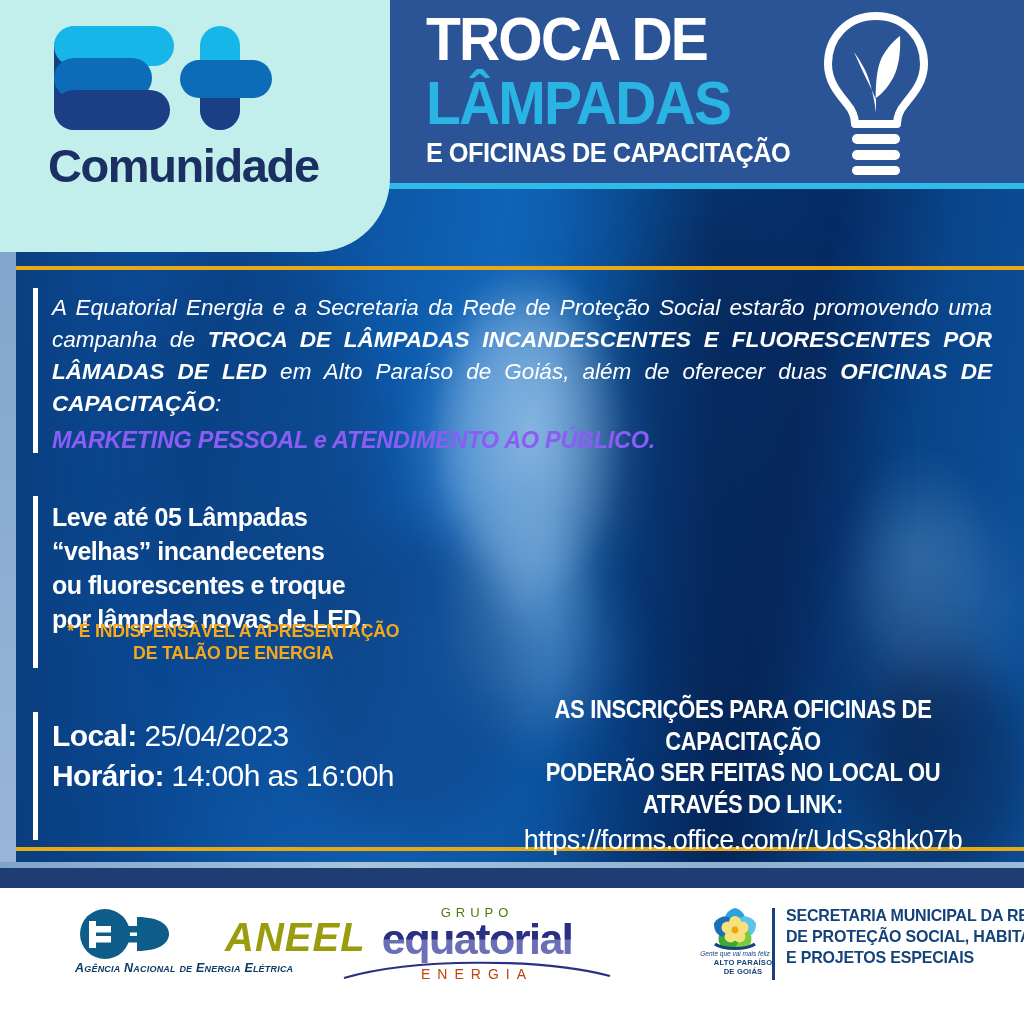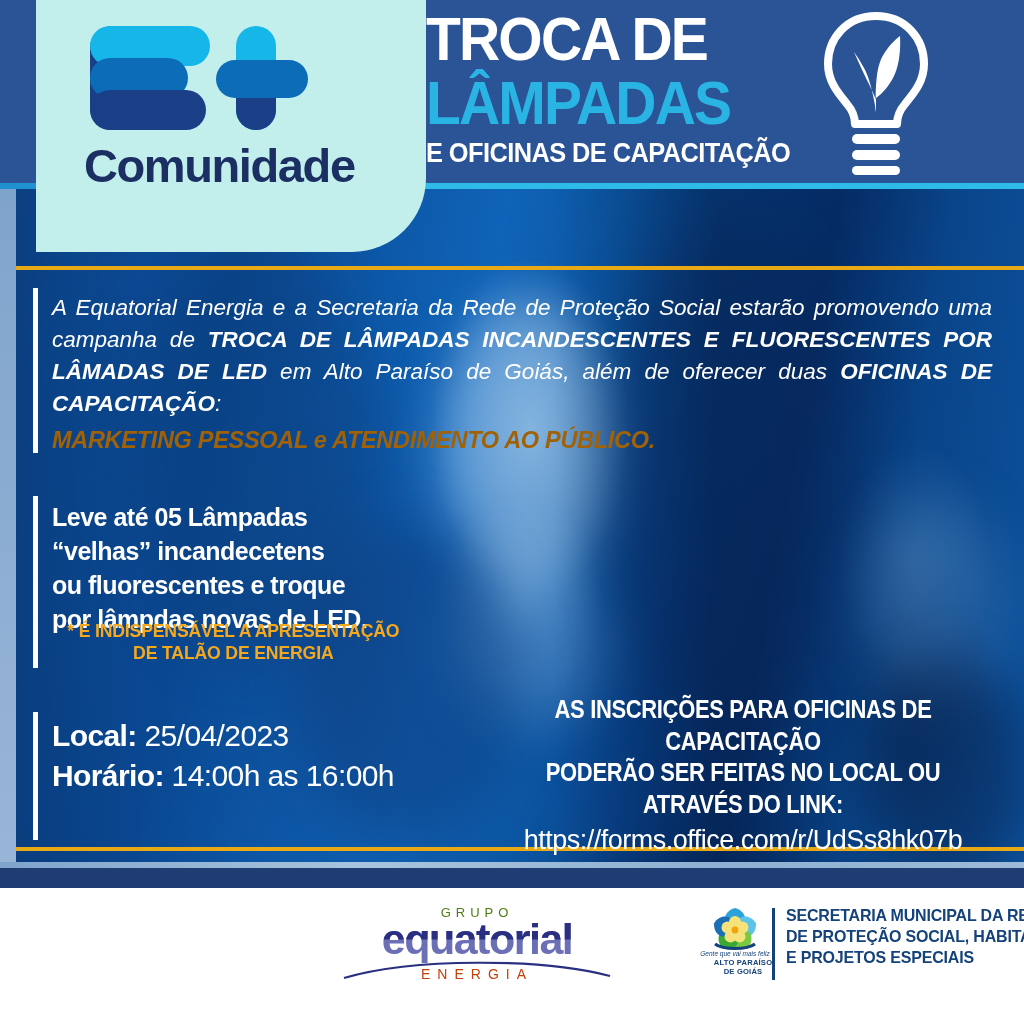--- a/index.html
+++ b/index.html
@@ -77,21 +77,21 @@
   }
   .bulb-icon { position:absolute; left:398px; top:8px; }
 
   
   .cyan-rule { position:absolute; left:0; top:183px; width:1024px; height:6px;
     background:linear-gradient(90deg,#1f8fd0 0%, #2fbbe8 40%, #2fbbe8 100%); }
 
   
   .logo-panel {
     position:absolute; left:0; top:0; width:390px; height:252px;
-    background:#c2efec; border-bottom-right-radius:74px; z-index:5;margin-left:36px;
+    background:#c2efec; border-bottom-right-radius:74px; z-index:5;
   }
   .logo-mark { position:absolute; left:48px; top:22px; }
   .logo-word {
     position:absolute; left:48px; top:138px;
     font-size:47px; font-weight:bold; color:#1b2f63; letter-spacing:-1.4px;
   }
 
   
   .gold-rule { position:absolute; left:0; width:1024px; height:4px; background:#e8a915; }
   .gold-top { top:266px; }
@@ -107,21 +107,21 @@
 
   
   .accent-bar { position:absolute; width:5px; background:#ffffff; }
 
   .para {
     position:absolute; left:52px; top:292px; width:940px;
     color:#ffffff; font-size:22.5px; line-height:1.42;
     font-style:italic; text-align:justify;
   }
   .para b { font-weight:bold; font-style:italic; }
-  .para .hl { color:#a16207; font-weight:bold; font-style:italic;
+  .para .hl { color:#8b5cf6; font-weight:bold; font-style:italic;
     font-size:23.5px; letter-spacing:-0.3px; }
   .para-line4 { display:block; margin-top:4px; }
 
   .rules {
     position:absolute; left:52px; top:500px; width:400px;
     color:#ffffff; font-size:25px; font-weight:bold; line-height:1.36;
     letter-spacing:-0.5px;
   }
   .rules-note {
     position:absolute; left:38px; top:620px; width:420px;
@@ -267,20 +267,35 @@
 
   <div class="signup">
     <div class="l1">AS INSCRIÇÕES PARA OFICINAS DE CAPACITAÇÃO</div>
     <div class="l2">PODERÃO SER FEITAS NO LOCAL OU ATRAVÉS DO LINK:</div>
     <div class="url">https://forms.office.com/r/UdSs8hk07b</div>
     <div class="avail">(DISPONÍVEL NO SITE DA PREFEITURA)</div>
   </div>
 
   <div class="footer">
 
+    <div class="aneel">
+      <span>
+        <svg width="130" height="50" viewBox="0 0 130 50">
+          <circle cx="30" cy="25" r="25" fill="#0d5c8a"></circle>
+          <rect x="14" y="17" width="22" height="6.5" fill="#ffffff"></rect>
+          <rect x="14" y="27" width="22" height="6.5" fill="#ffffff"></rect>
+          <rect x="14" y="12" width="7" height="27" fill="#ffffff"></rect>
+          <rect x="46" y="17" width="22" height="6.5" fill="#0d5c8a"></rect>
+          <rect x="46" y="27" width="22" height="6.5" fill="#0d5c8a"></rect>
+          <path d="M62 8 C86 8 94 17 94 25 C94 33 86 42 62 42 Z" fill="#0d5c8a"></path>
+        </svg>
+      </span>
+      <div class="aneel-word">ANEEL</div>
+      <div class="aneel-sub">Agência Nacional de Energia Elétrica</div>
+    </div>
 
     <div class="equatorial">
       <div class="eq-grupo">GRUPO</div>
       <div class="eq-name">
         <span>equatorial</span>
         <span class="top">equatorial</span>
       </div>
       <div class="eq-swoosh">
         <svg width="270" height="22" viewBox="0 0 270 22">
           <path d="M2 19 C70 -1 200 -1 268 17" fill="none" stroke="#2b2f82" stroke-width="2.2"></path>

